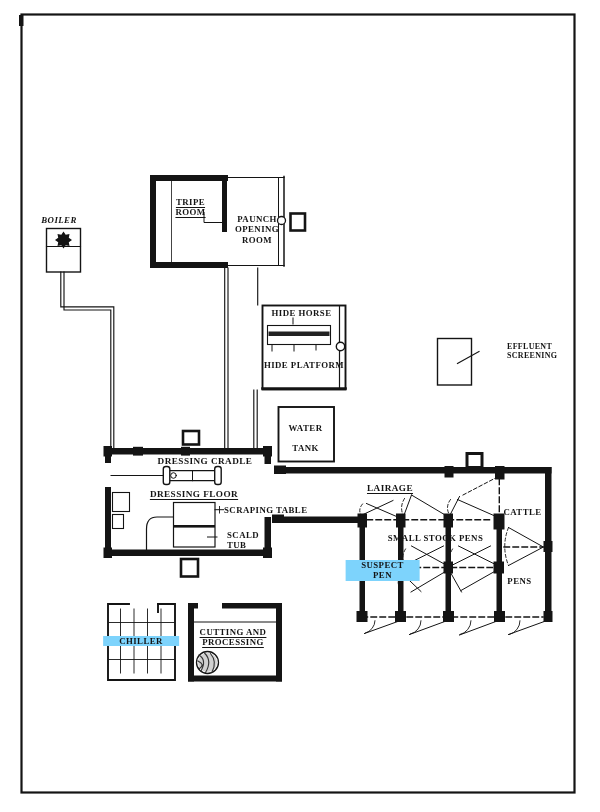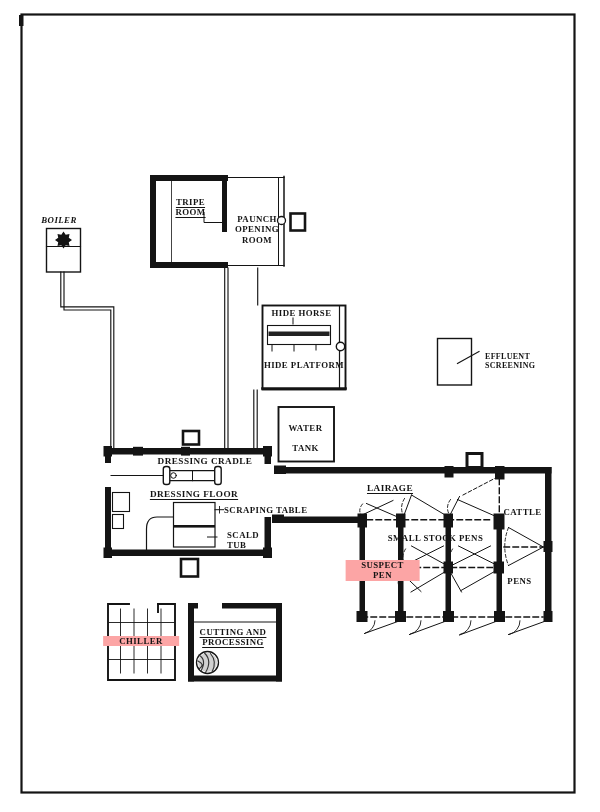--- a/index.html
+++ b/index.html
@@ -6,21 +6,21 @@
   .page{position:relative;width:600px;height:812px;background:#ffffff;overflow:hidden;
         font-family:"Liberation Serif","DejaVu Serif",serif;}
   .plan-svg{position:absolute;left:0;top:0;}
   .lbl{position:absolute;font-weight:700;font-size:8.8px;line-height:1.18;
        letter-spacing:.45px;color:#141414;white-space:nowrap;text-align:center;
        transform:translateX(-50%);}
   .lbl .ln{display:block;}
   .lbl.left{transform:none;text-align:left;}
   .lbl.u .ln{text-decoration:underline;text-underline-offset:1.5px;
              text-decoration-thickness:1px;}
-  .lbl.bg{background:#fca5a5;padding:0 16px;}
+  .lbl.bg{background:#7dd3fc;padding:0 16px;}
   .sm{font-size:8px;letter-spacing:.3px;}
 </style>
 </head>
 <body>
 
 <div class="page">
 
 <svg class="plan-svg" width="600" height="812" viewBox="0 0 600 812">
   <g stroke="#141414" fill="none" stroke-linecap="square">
 
@@ -245,21 +245,21 @@
 </div>
 
 <div class="lbl" style="left:301.5px;top:308px;">
   <span class="ln">HIDE HORSE</span>
 </div>
 
 <div class="lbl" style="left:304px;top:360px;">
   <span class="ln">HIDE PLATFORM</span>
 </div>
 
-<div class="lbl left sm" style="left:485px;top:342px;margin-top:10px;">
+<div class="lbl left sm" style="left:507px;top:342px;">
   <span class="ln">EFFLUENT</span>
   <span class="ln">SCREENING</span>
 </div>
 
 <div class="lbl" style="left:305.5px;top:418px;line-height:20px;">
   <span class="ln">WATER</span>
   <span class="ln">TANK</span>
 </div>
 
 <div class="lbl" style="left:205px;top:456px;font-size:9.2px;text-align:center;">

